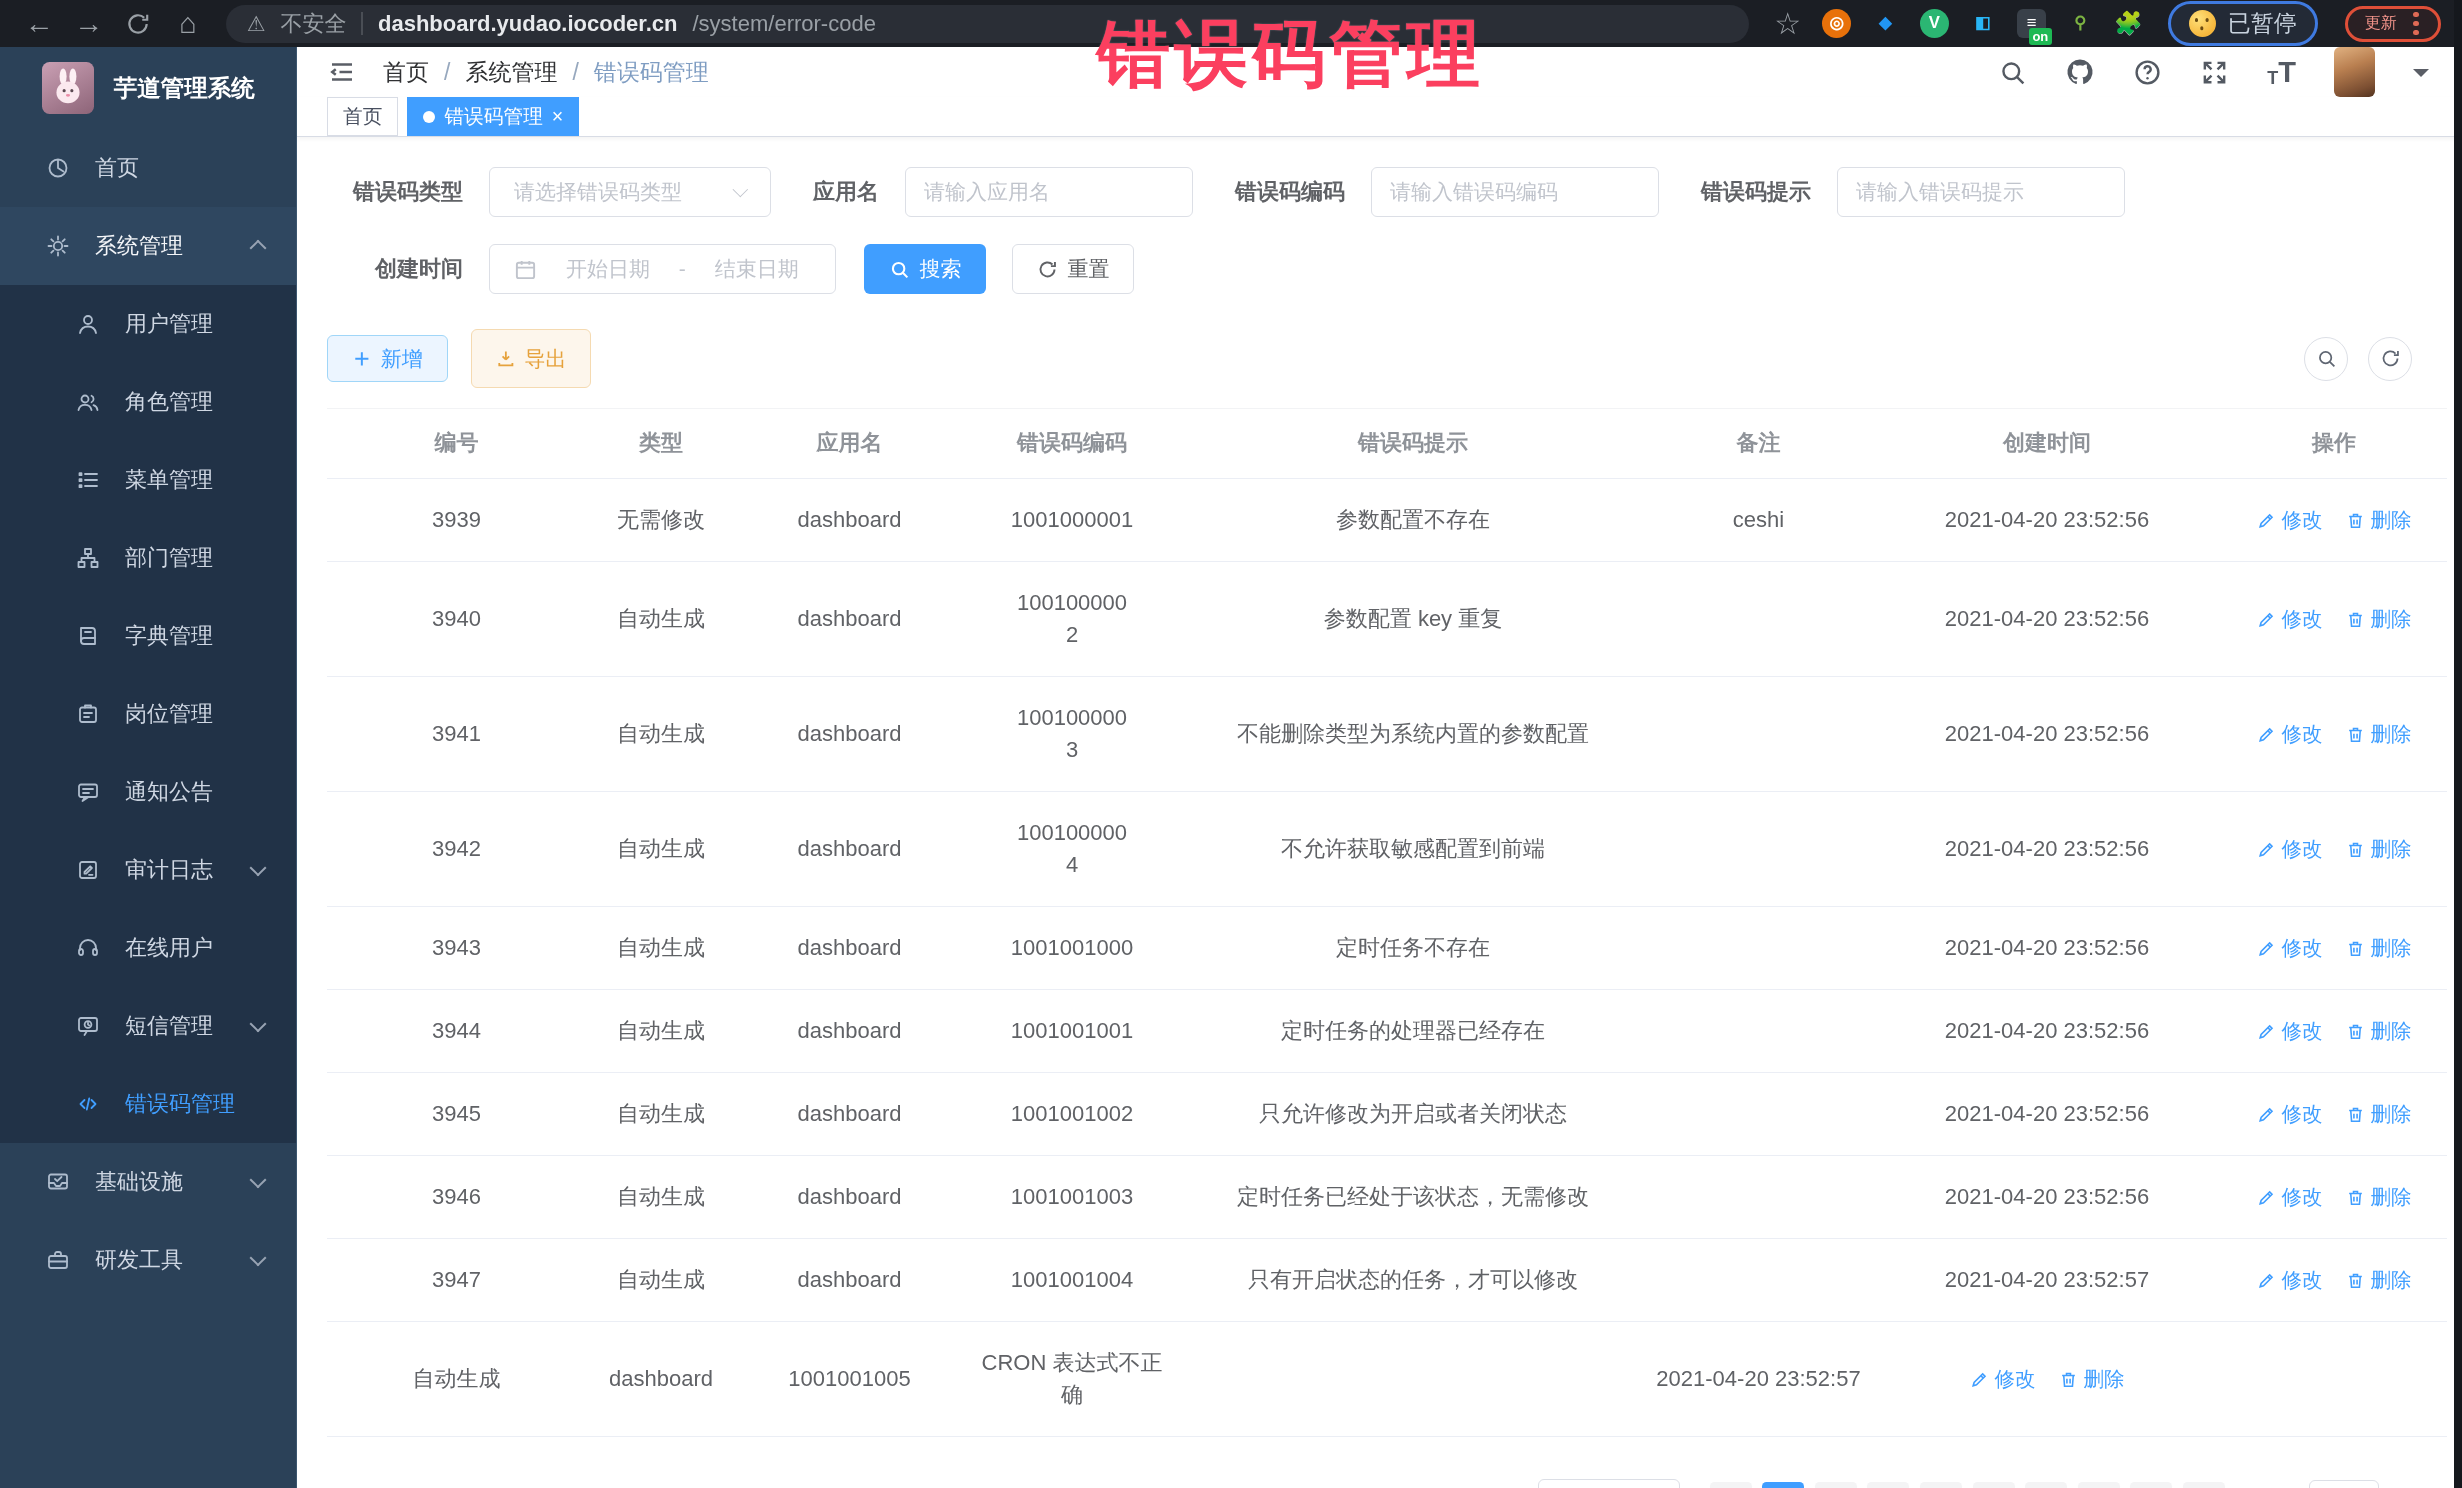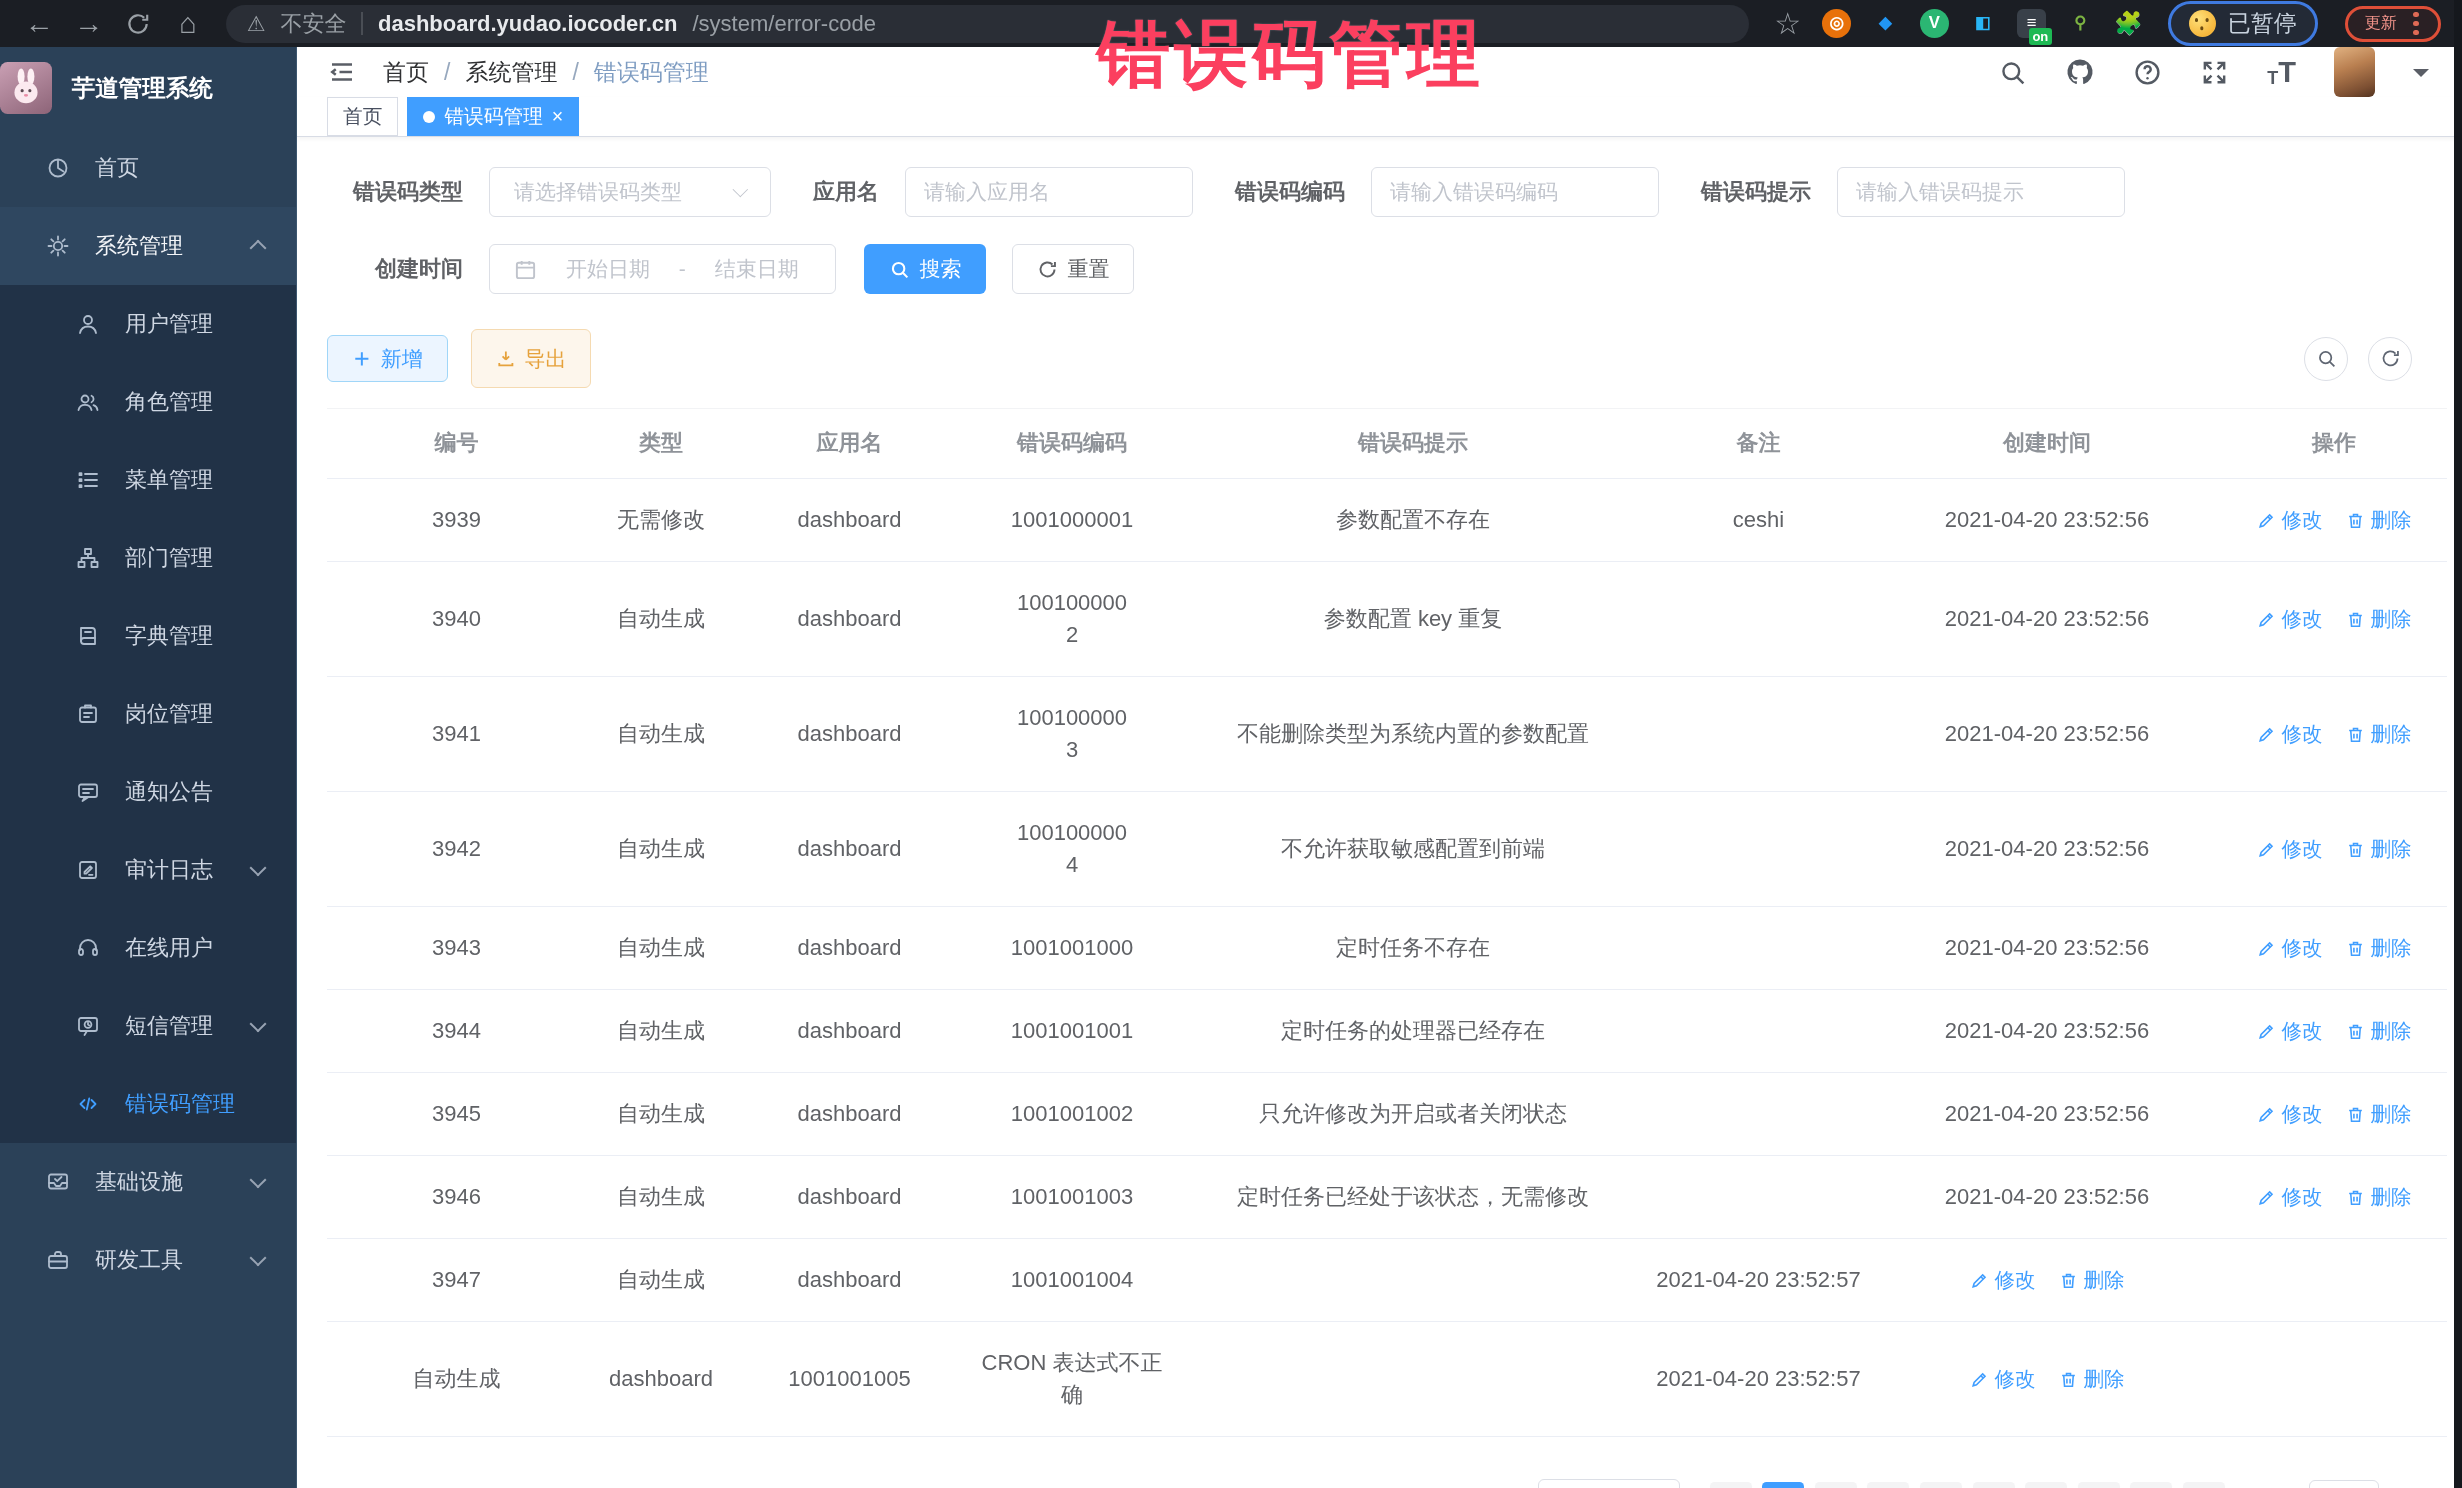--- a/index.html
+++ b/index.html
@@ -30,21 +30,21 @@
   .update-chip { display: flex; align-items: center; gap: 13.6px; border: 3px solid #df4f38; border-radius: 21px; padding: 4.5px 16.7px; background: #2a2024; margin-left: 16.7px; }
   .update-label { color: #f2938a; font-size: 16px; }
   .vdots { width: 5.3px; height: 5.3px; border-radius: 50%; background: #df6a55; box-shadow: 0 -9px 0 #df6a55, 0 9px 0 #df6a55; margin: 0 3px; }
 
   
   .annotation { position: absolute; left: 1097px; top: 6px; z-index: 60; font-size: 73px; font-weight: bold; color: #fb3f5f; letter-spacing: 4.5px; text-shadow: 0 0 1.5px rgba(255,255,255,.35); pointer-events: none; }
 
   
   .app { display: flex; height: 1441px; }
   .sidebar { width: 297px; flex-shrink: 0; background: #2b4158; display: flex; flex-direction: column; color: #cfd7e3; border-right: 1.5px solid #3c566f; }
-  .logo-row { height: 82px; display: flex; align-items: center; gap: 19.7px; flex-shrink: 0; }
+  .logo-row { height: 82px; display: flex; align-items: center; gap: 19.7px; padding-left: 42px; flex-shrink: 0; }
   .logo-img { width: 52px; height: 52px; border-radius: 7.6px; background: linear-gradient(150deg, #caa0b4, #8d6478); display: flex; align-items: center; justify-content: center; overflow: hidden; }
   .app-title { color: #ffffff; font-size: 23.5px; font-weight: bold; }
   .menu { flex: 1; }
   .menu-item { height: 78px; display: flex; align-items: center; gap: 24px; padding: 0 32px 0 44px; font-size: 22px; color: #cfd7e3; cursor: pointer; }
   .menu-item .ic { width: 27px; display: flex; justify-content: center; color: #aebccd; flex-shrink: 0; }
   .menu-item .lbl { flex: 1; white-space: nowrap; }
   .menu-item.sub { background: #213247; padding-left: 74px; }
   .menu-item.opened { background: #2f4760; color: #f4f6f9; }
   .menu-item.active { color: #409eff; }
   .menu-item.active .ic { color: #409eff; }
@@ -730,20 +730,21 @@
                 </span>
               </div>
             </div>
             <div class="trow">
               <div class="td">3947</div>
               <div class="td">自动生成</div>
               <div class="td">dashboard</div>
               <div class="td">
                 <div>1001001004</div>
               </div>
+              <div class="td">只有开启状态的任务，才可以修改</div>
               <div class="td"></div>
               <div class="td">2021-04-20 23:52:57</div>
               <div class="td ops">
                 <span class="oplink">
                   <svg width="19" height="19" viewBox="0 0 24 24" fill="none" stroke="currentColor" stroke-width="2">
                     <path d="M4 20l1.2-4.2L16 5l3 3L8.2 18.8z"></path>
                     <path d="M13.8 7.2l3 3"></path>
                   </svg>
                   <span>修改</span>
                 </span>

